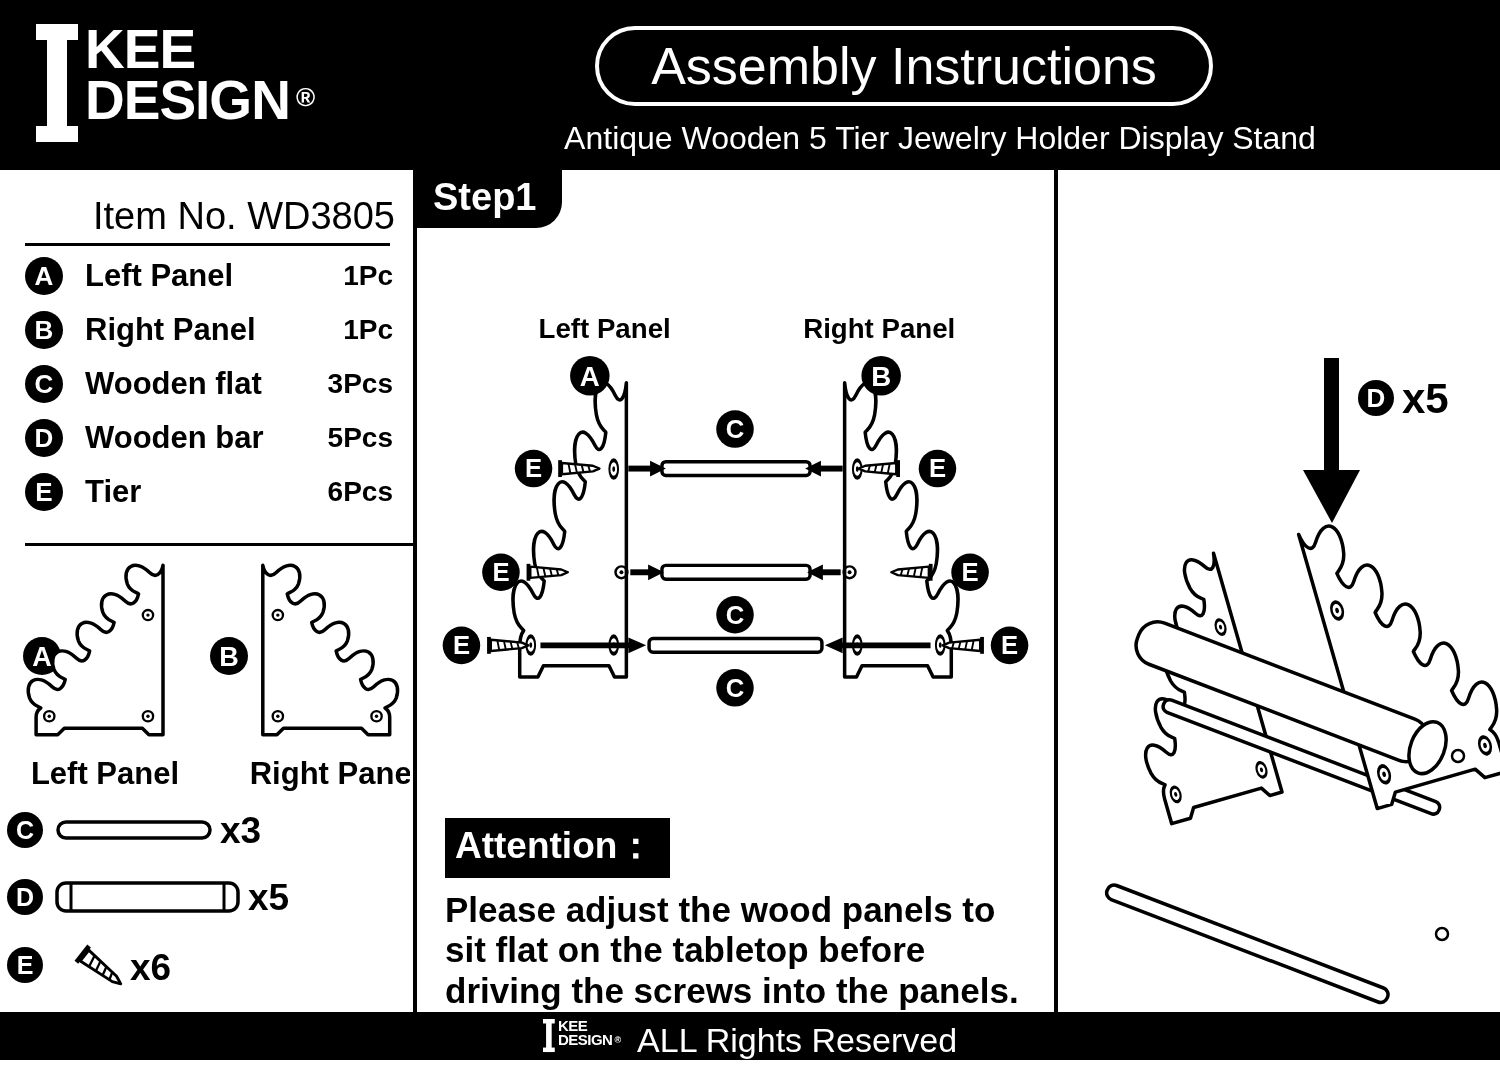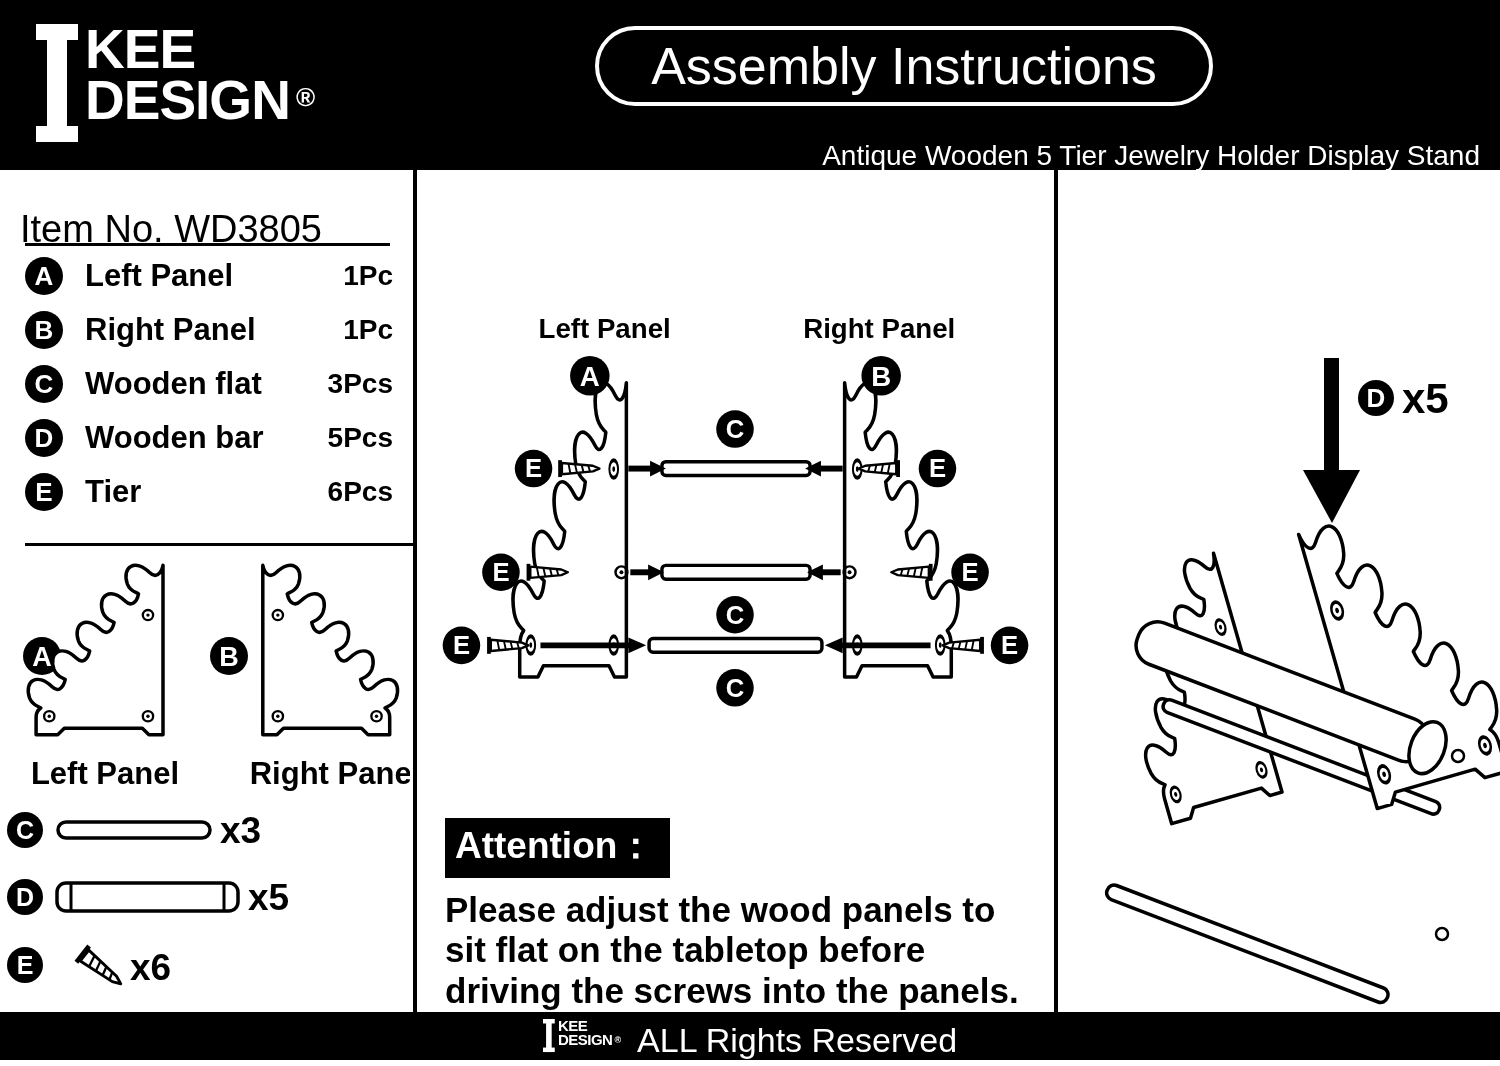--- a/index.html
+++ b/index.html
@@ -9,24 +9,24 @@
   
   .header { position:absolute; left:0; top:0; width:1500px; height:170px; background:#000; color:#fff; }
   .logo { position:absolute; left:36px; top:24px; display:flex; align-items:flex-start; }
   .logo-stack { display:flex; flex-direction:column; margin-left:5px; font-weight:bold; line-height:0.93; letter-spacing:-1px; }
   .logo-stack .l1 { font-size:55px; }
   .logo-stack .l2 { font-size:55px; }
   .logo-reg { font-size:26px; font-weight:bold; margin-left:6px; margin-top:58px; }
   .title-box { position:absolute; left:595px; top:26px; width:618px; height:80px; border:4px solid #fff; border-radius:40px;
                display:flex; align-items:center; justify-content:center; }
   .title-box span { font-size:52px; font-weight:normal; }
-  .subtitle { position:absolute; left:400px; top:120px; width:1080px; text-align:right; font-size:28px;margin-top:20px; }
-
-  
-  .itemno { position:absolute; left:20px; top:208px; width:375px; text-align:left; font-size:38px; }
+  .subtitle { position:absolute; left:400px; top:120px; width:1080px; text-align:center; font-size:32px; }
+
+  
+  .itemno { position:absolute; left:20px; top:195px; width:375px; text-align:right; font-size:38px; }
   .itemno-rule { position:absolute; left:25px; top:243px; width:365px; border-top:3px solid #000; }
   .parts { position:absolute; left:25px; top:258px; width:368px; }
   .part-row { display:flex; align-items:center; height:36px; margin-bottom:18px; }
   .pbadge { width:38px; height:38px; border-radius:50%; background:#000; color:#fff; font-weight:bold; font-size:26px;
             display:flex; align-items:center; justify-content:center; flex:0 0 38px; }
   .pname { font-size:31px; font-weight:bold; margin-left:22px; }
   .pqty  { font-size:28px; font-weight:bold; margin-left:auto; }
   .left-divider { position:absolute; left:25px; top:543px; width:388px; border-top:3px solid #000; }
 
   
@@ -182,20 +182,21 @@
     </g>
     <text class="dlabel" style="font-size:37px; text-anchor:start" x="248" y="110">x5</text>
 
     <circle class="badge-fill" cx="25" cy="165" r="18"></circle>
     <text class="badge-txt" style="font-size:25px" x="25" y="174">E</text>
     <use href="#screwIco" transform="translate(80,152) rotate(38) scale(1.15)"></use>
     <text class="dlabel" style="font-size:37px; text-anchor:start" x="130" y="180">x6</text>
   </svg>
 
   <div class="mid">
+    <div class="step-tab">Step1</div>
 
     <svg class="svg-abs" style="left:0; top:58px;" width="637" height="575" viewBox="0 0 645 575">
       <text class="dlabel" style="font-size:28px" x="190" y="108">Left Panel</text>
       <text class="dlabel" style="font-size:28px" x="468" y="108">Right Panel</text>
 
       <use href="#panelShapeL" transform="translate(92,140) scale(0.8,1.62)"></use>
       <use href="#panelShapeR" transform="translate(417,140) scale(0.8,1.62)"></use>
 
       <circle class="badge-fill" cx="175" cy="146" r="20"></circle>
       <text class="badge-txt" style="font-size:28px" x="175" y="156">A</text>

